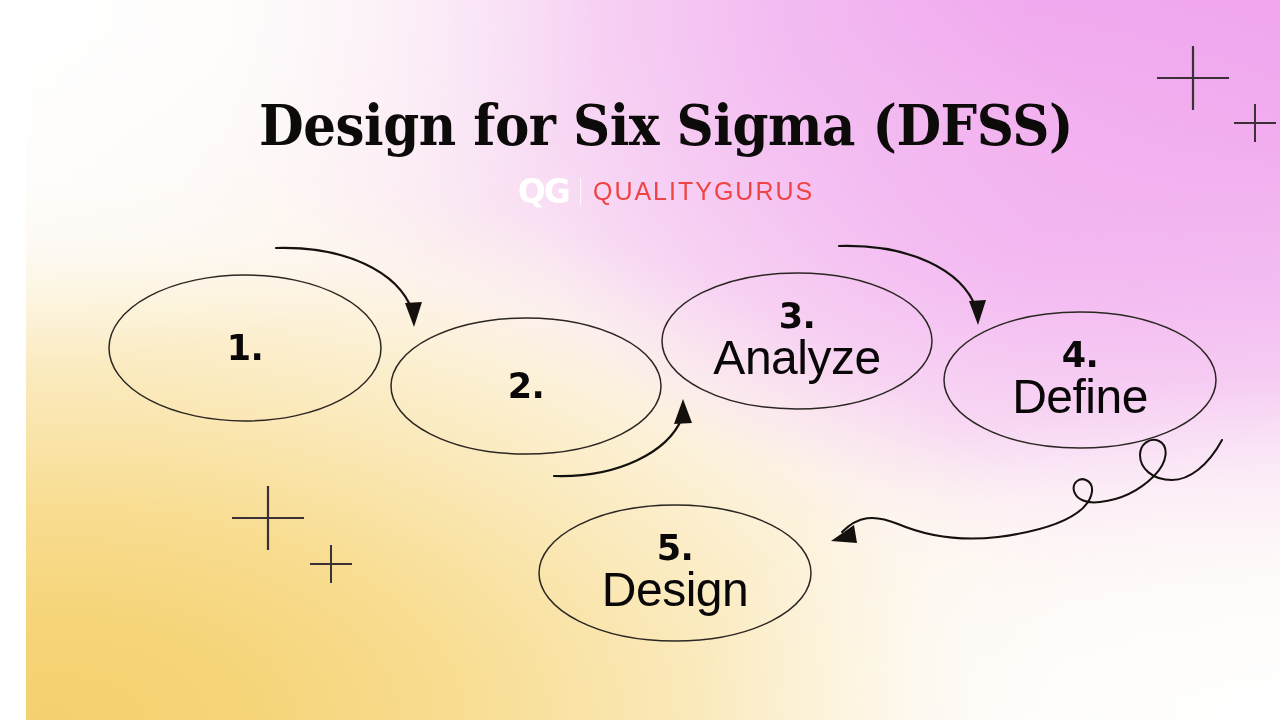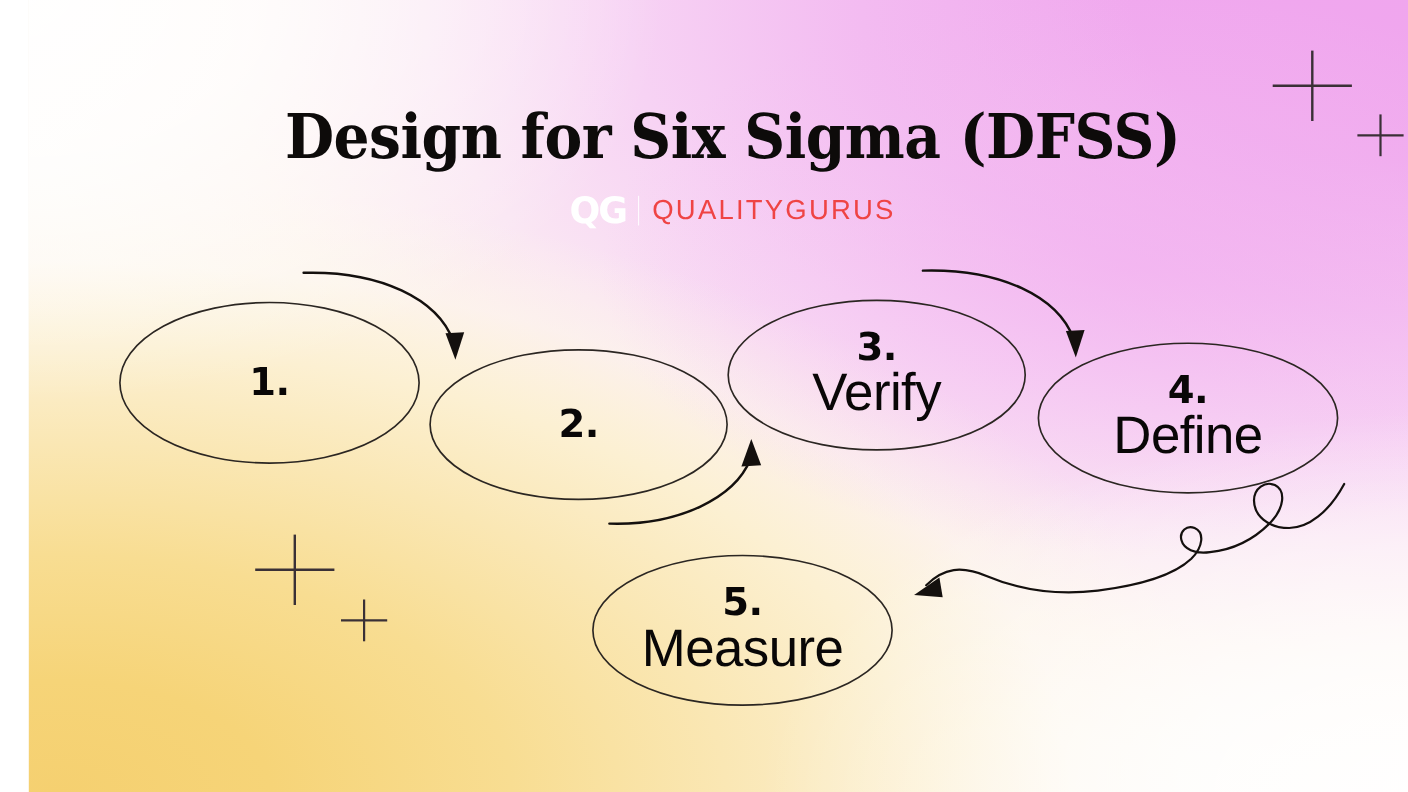--- a/index.html
+++ b/index.html
@@ -277,26 +277,26 @@
   <div class="node" style="left:83px; top:275px; width:272px; height:146px;">
     <span class="node-number">1.</span>
   </div>
 
   <div class="node" style="left:365px; top:318px; width:270px; height:136px;">
     <span class="node-number">2.</span>
   </div>
 
   <div class="node" style="left:636px; top:273px; width:270px; height:136px;">
     <span class="node-number">3.</span>
-    <span class="node-label">Verify</span>
+    <span class="node-label">Analyze</span>
   </div>
 
   <div class="node" style="left:918px; top:312px; width:272px; height:136px;">
     <span class="node-number">4.</span>
     <span class="node-label">Define</span>
   </div>
 
   <div class="node" style="left:513px; top:505px; width:272px; height:136px;">
     <span class="node-number">5.</span>
-    <span class="node-label">Measure</span>
+    <span class="node-label">Design</span>
   </div>
 
 </div>
 
 </body></html>

